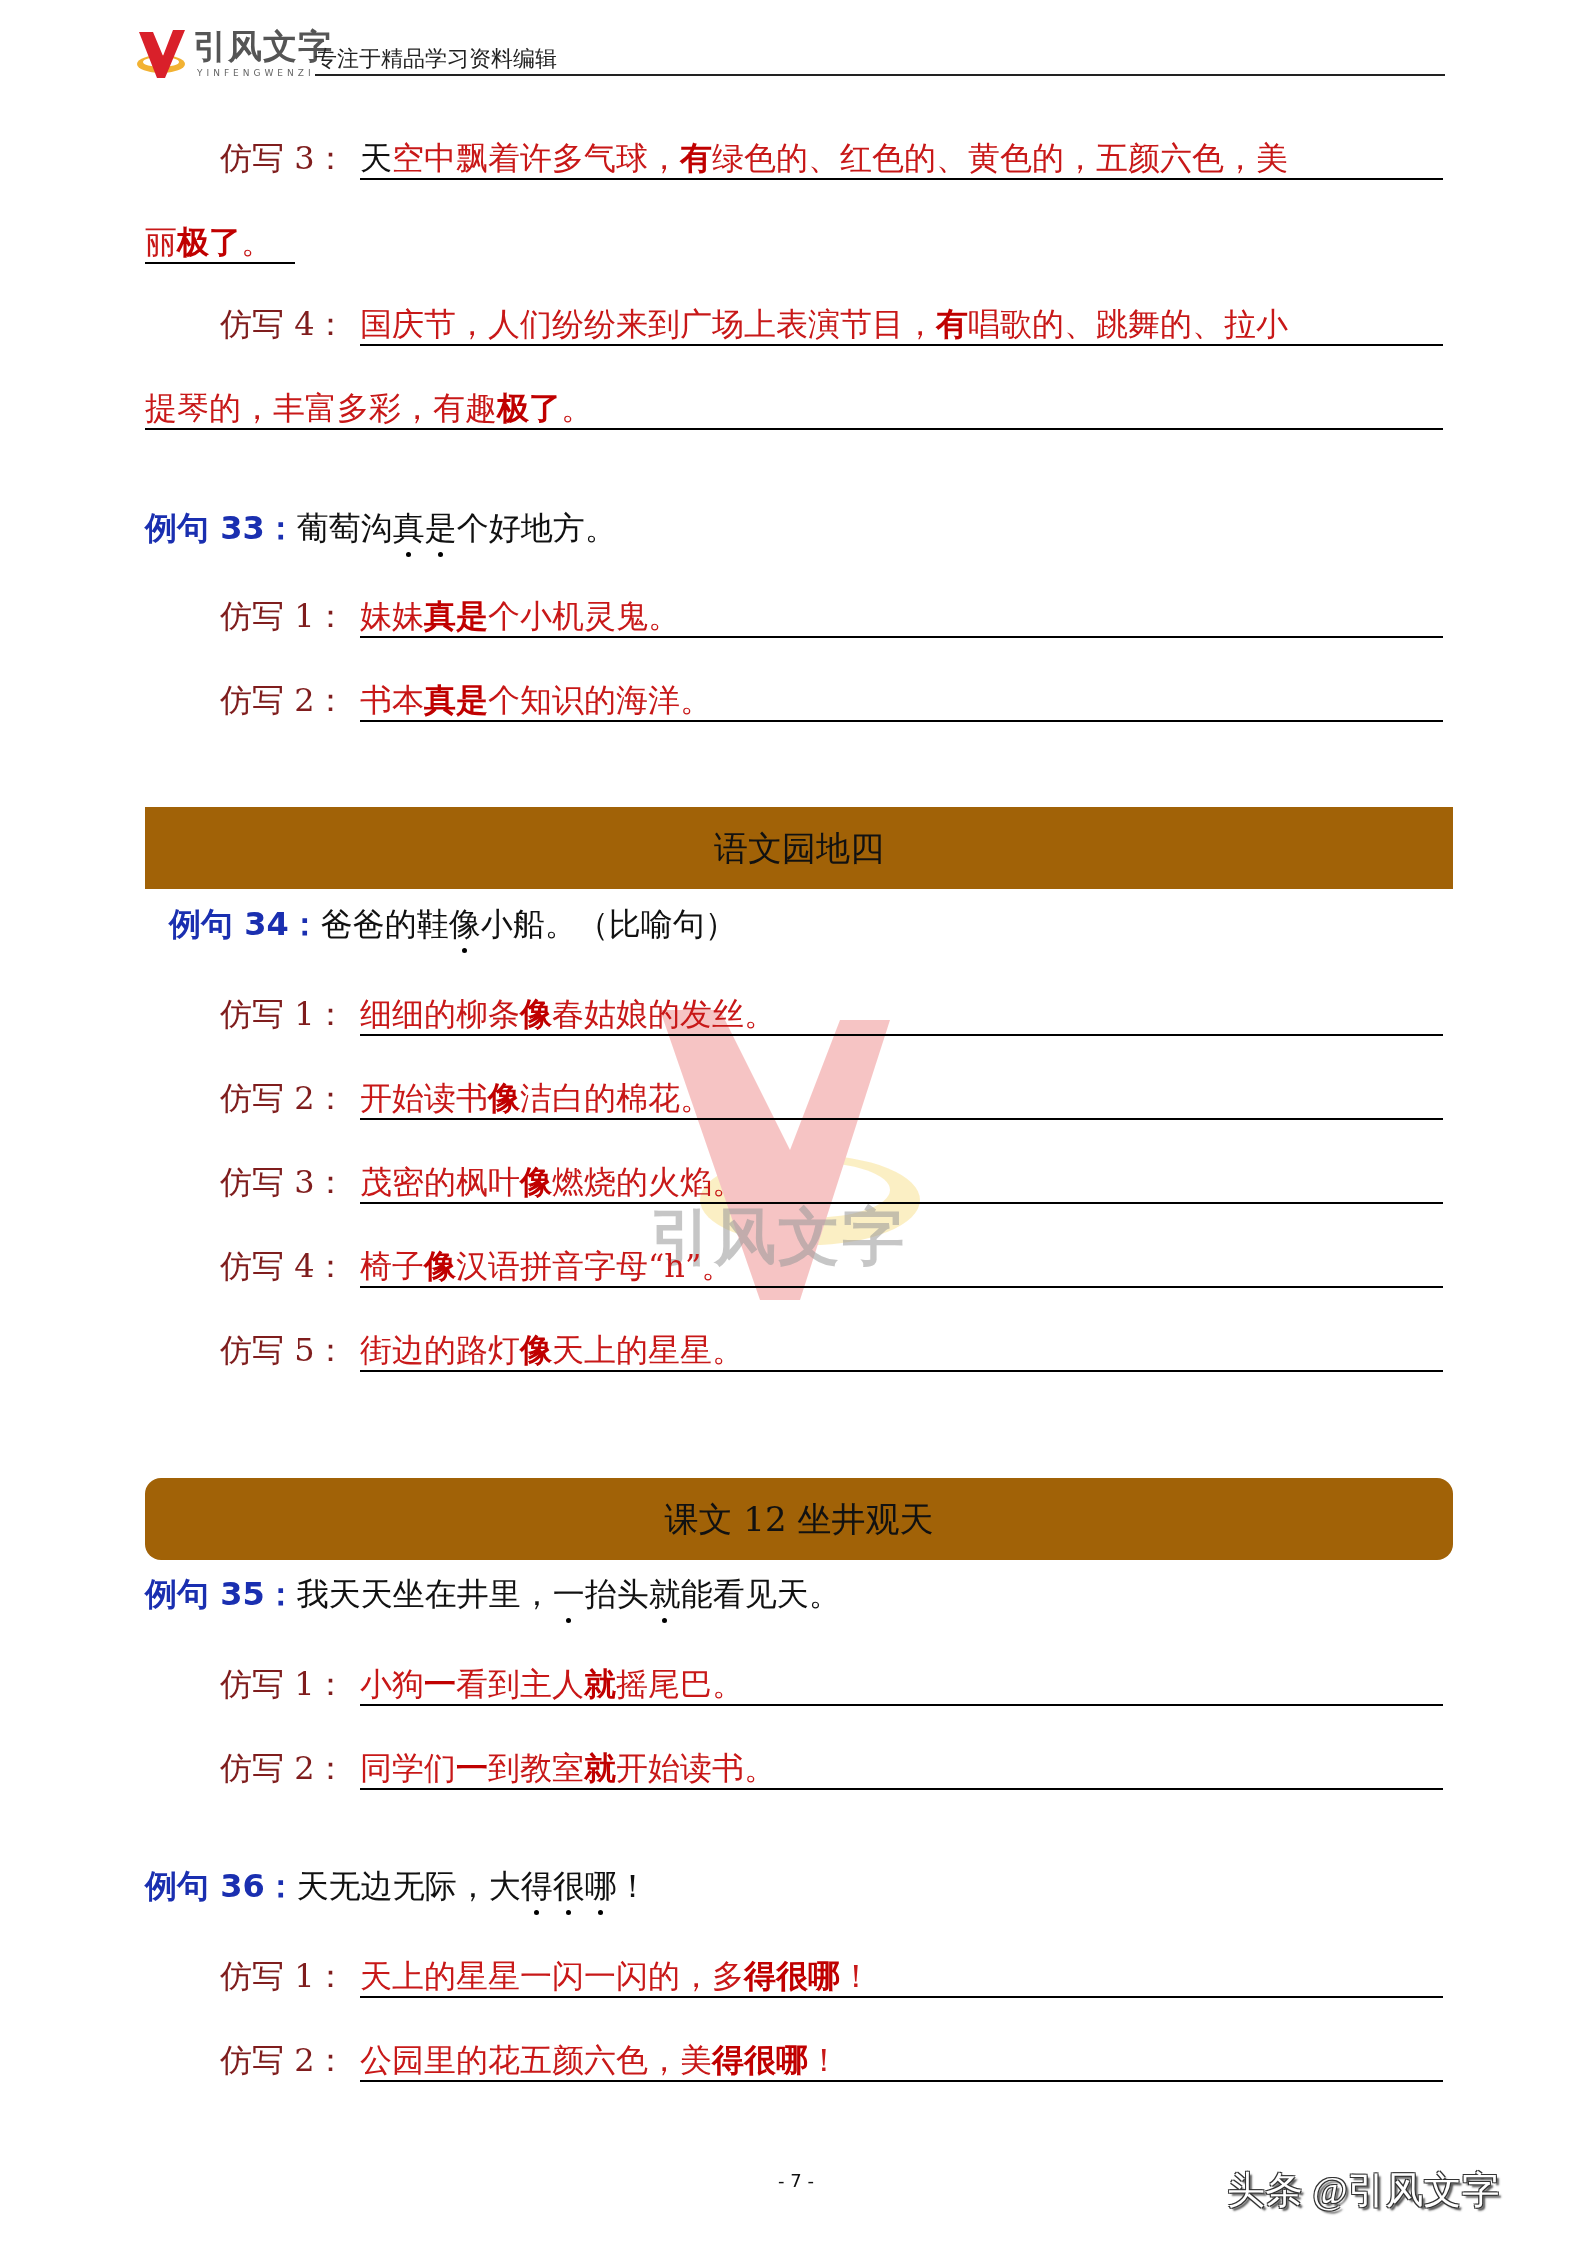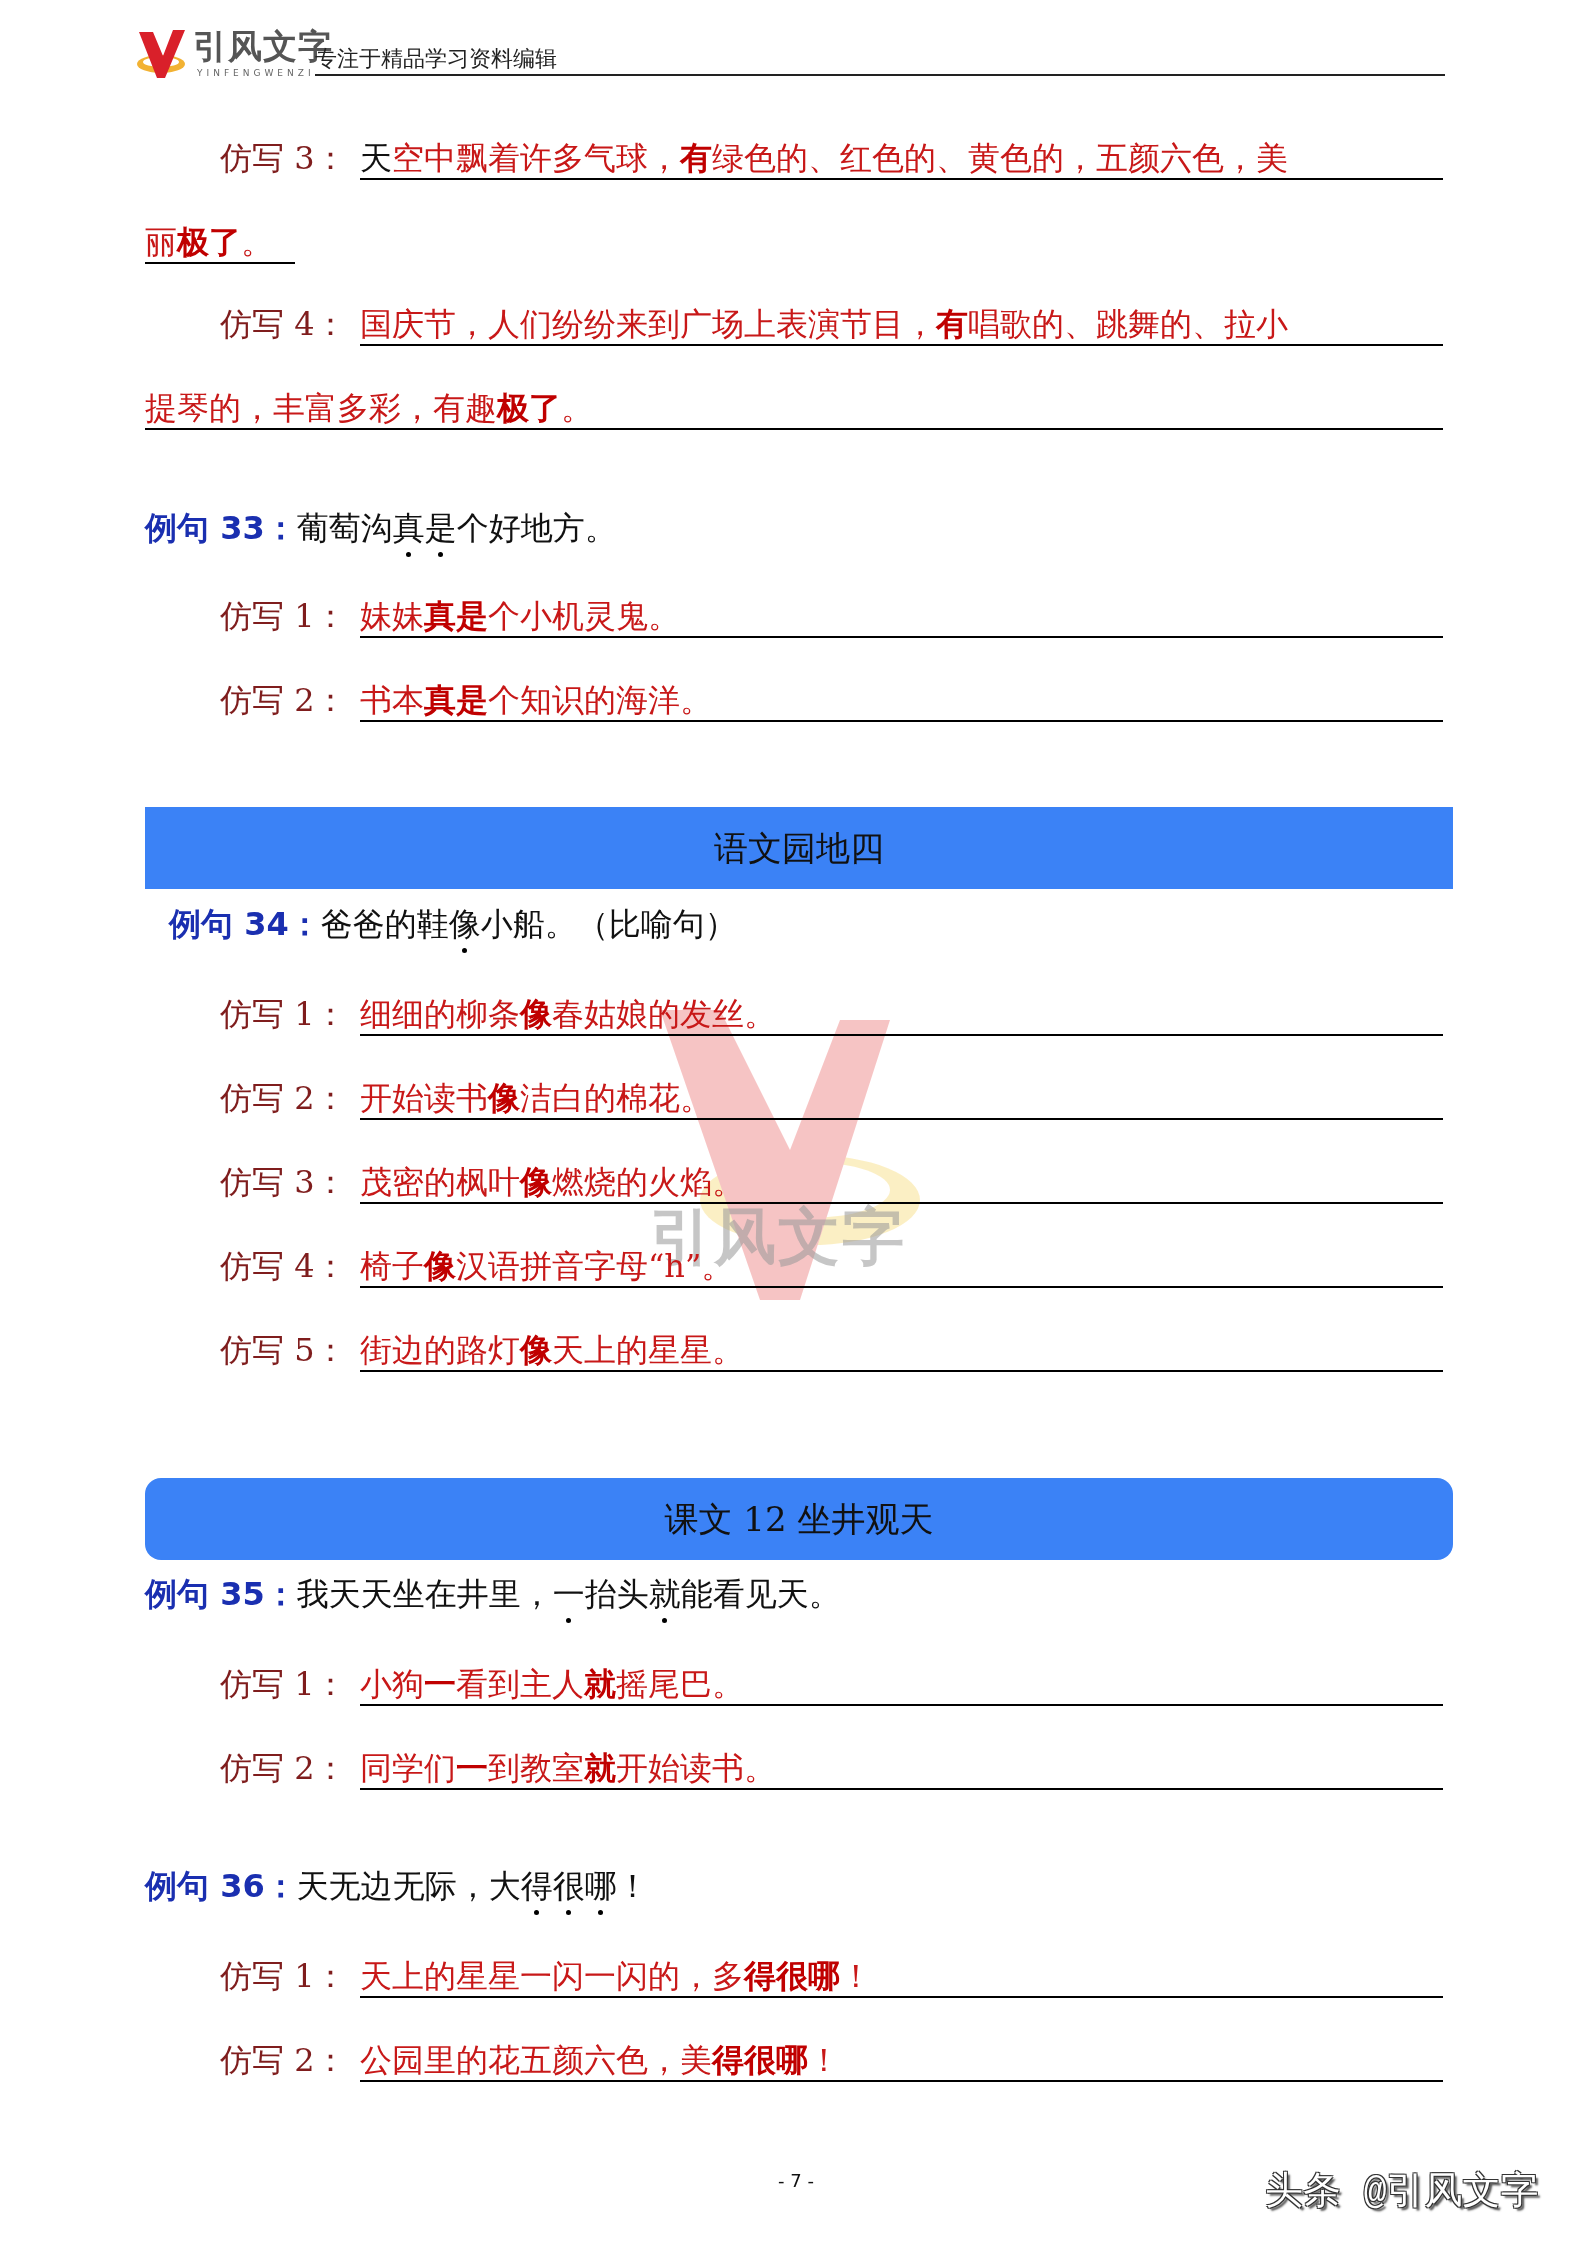--- a/index.html
+++ b/index.html
@@ -37,38 +37,38 @@
     }
     .ans .b { font-weight: bold; color: #c00000; }
     .ans .k { color: #111; }
     .ex-label { color: #1a2fb0; font-weight: bold; font-family: "DejaVu Sans", sans-serif; }
     .dot { position: relative; }
     .dot::after {
       content: ""; position: absolute; left: 50%; bottom: -10px; width: 5px; height: 5px;
       margin-left: -2.5px; border-radius: 50%; background: #000;
     }
     .section-band {
-      position: absolute; left: 145px; width: 1308px; height: 82px; background: #3b82f6;
+      position: absolute; left: 145px; width: 1308px; height: 82px; background: #a16207;
       text-align: center; line-height: 82px; font-size: 34px; color: #111;
     }
     .watermark {
       position: absolute; left: 640px; top: 1000px; width: 320px; height: 300px;
       pointer-events: none; opacity: 0.35;
     }
     .watermark-text {
       position: absolute; left: 650px; top: 1195px; font-size: 62px; font-weight: bold;
       color: #999; opacity: 0.55; letter-spacing: 2px;
     }
     .page-num {
       position: absolute; left: 778px; top: 2170px; font-size: 18px; color: #111;
       font-family: "DejaVu Sans", sans-serif;
     }
     .credit {
-      position: absolute; left: 1265px; top: 2165px; font-size: 38px; color: #fff;
-      font-family: Liberation Mono, monospace;
+      position: absolute; left: 1227px; top: 2165px; font-size: 38px; color: #fff;
+      font-family: Liberation Serif, serif;
       text-shadow: -1px -1px 0 #333, 1px -1px 0 #333, -1px 1px 0 #333, 1px 1px 0 #333, 3px 3px 2px #555;
     }
   </style>
 </head>
 <body>
 
 <div class="header">
   <svg class="logo-mark" viewBox="0 0 56 54">
     <ellipse cx="26" cy="38" rx="24" ry="9" fill="#f2b233"></ellipse>
     <ellipse cx="26" cy="36" rx="18" ry="5" fill="#fff"></ellipse>

